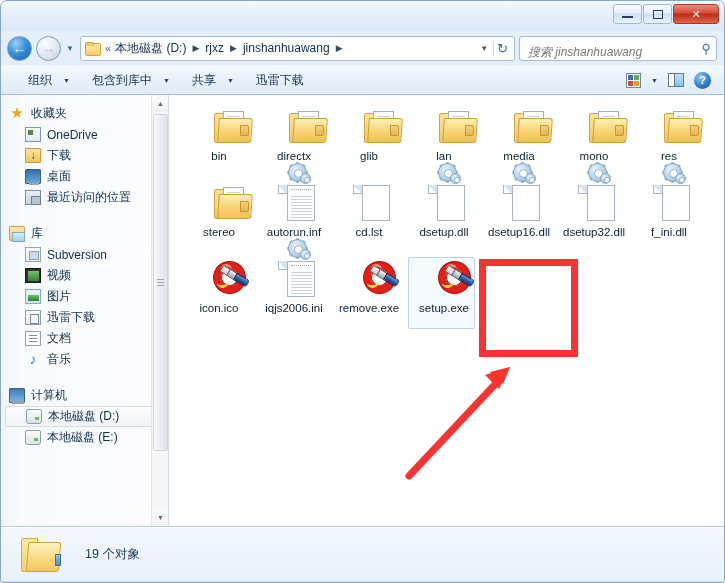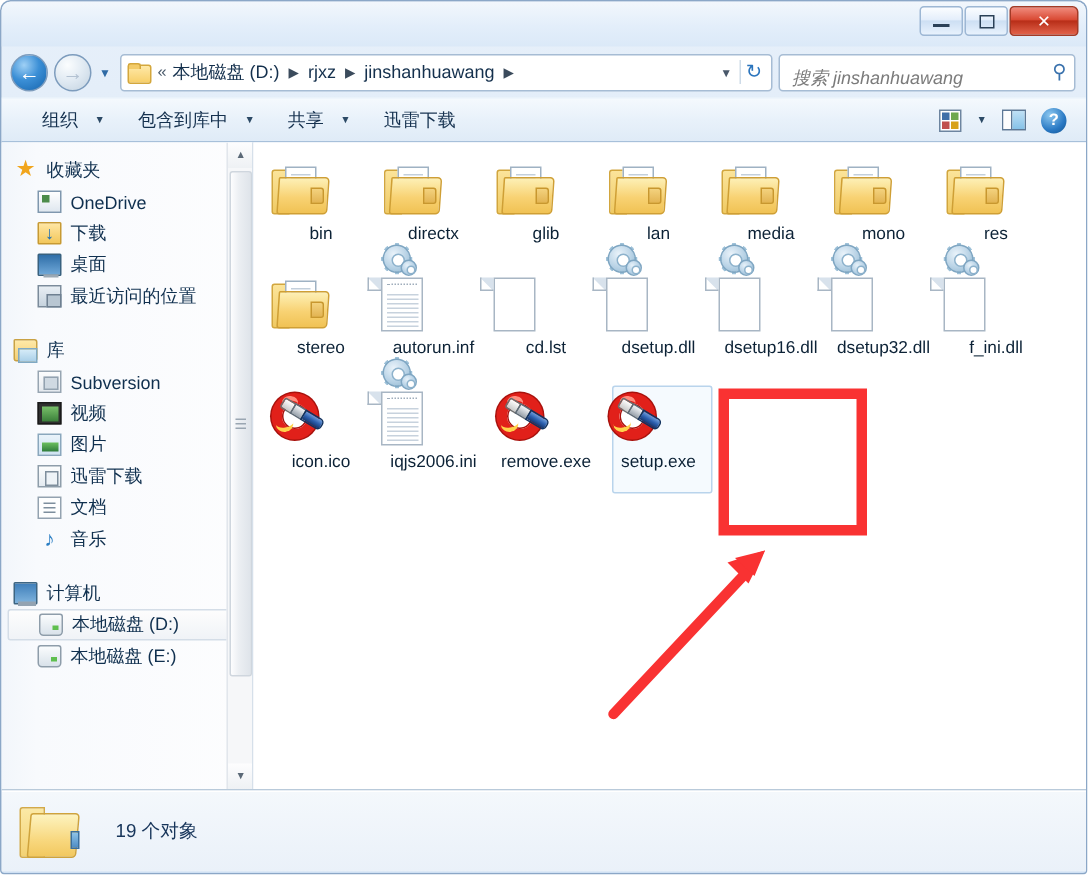--- a/index.html
+++ b/index.html
@@ -249,21 +249,21 @@
     position: relative;
     background: #ffffff;
     padding: 10px 4px 0 10px;
   }
   #grid {
     display: flex; flex-wrap: wrap;
     align-content: flex-start;
   }
   .fitem {
     width: 75px; height: 76px;
-    display: flex; flex-direction: column; align-items: flex-start;
+    display: flex; flex-direction: column; align-items: flex-end;
     padding-top: 4px;
     position: relative;
   }
   .fitem.selected::before {
     content:""; position:absolute; left:4px; top:0px; right:4px; bottom:4px;
     border:1px solid #b9d4ec; background: rgba(237,245,253,0.55); border-radius:2px;
   }
   .fico { width: 42px; height: 38px; position: relative; z-index:1; }
   .flabel {
     margin-top: 3px; font-size: 11.5px; color: #0c2236;
@@ -407,21 +407,21 @@
   #arrow-svg {
     position: absolute; left: 0; top: 0; width: 725px; height: 583px;
     pointer-events: none; z-index: 19;
   }
 
   
   #statusbar {
     height: 54px;
     background: linear-gradient(180deg,#f4f8fc 0%,#eaf1f9 100%);
     display: flex; align-items: center;
-    padding-left: 10px; gap: 22px;
+    padding-left: 18px; gap: 22px;
     font-size: 12px; color: #17355a;
     border-top: 1px solid #ffffff;
   }
   .sb-folder-big { position: relative; width: 44px; height: 38px; }
   .sb-folder-big .back {
     position: absolute; left: 2px; top: 2px; width: 17px; height: 34px;
     background: linear-gradient(180deg,#fbe9a6,#f3d274); border: 1px solid #d3aa49;
     border-radius: 2px 0 0 2px;
   }
   .sb-folder-big .front {

